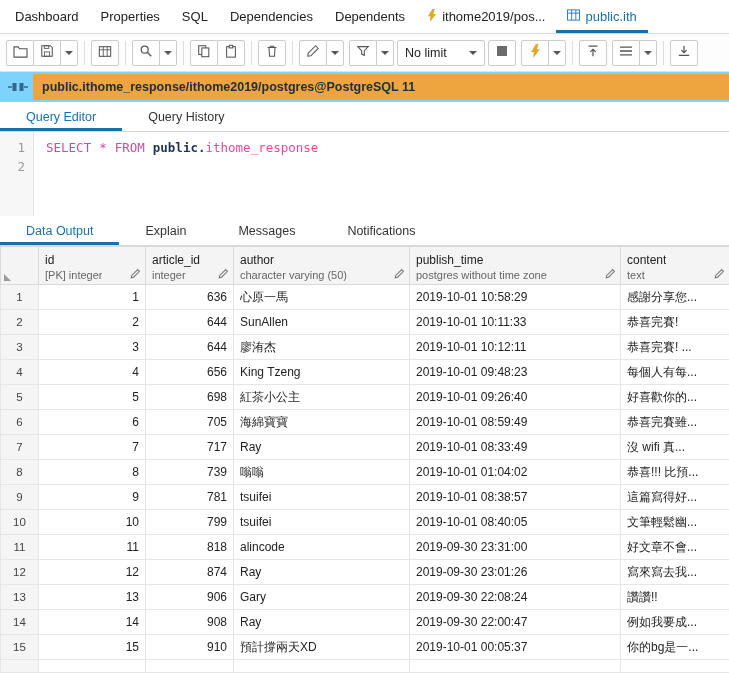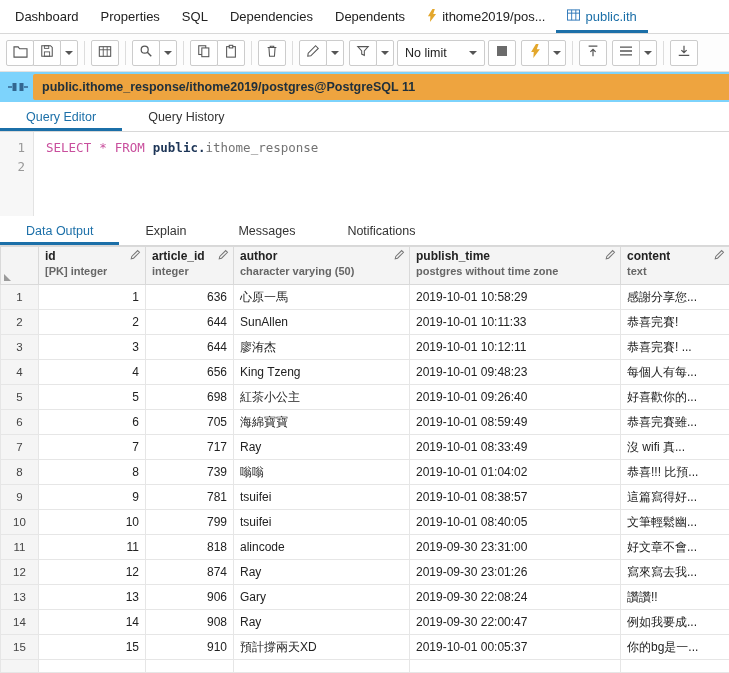--- a/index.html
+++ b/index.html
@@ -51,29 +51,29 @@
     font-family: "DejaVu Sans Mono", monospace; font-size: 12.5px; }
   .cm-gutter { width: 34px; background: #f7f7f7; border-right: 1px solid #e3e3e3;
     color: #999; text-align: right; padding: 6px 8px 0 0; flex: none; }
   .ln { height: 19px; line-height: 19px; }
   .cm-code { padding: 6px 0 0 12px; line-height: 19px; white-space: nowrap; }
   .mr { margin-right: 8px; }
   .tok-kw { color: #c94f9d; }
   .tok-op { color: #c94f9d; }
   .tok-schema { color: #1d3557; font-weight: bold; }
   .tok-plain { color: #1d3557; font-weight: bold; }
-  .tok-table { color: #737373; }
+  .tok-table { color: #ec4899; }
 
   
   .grid { height: 427px; overflow: hidden; background: #fff; }
   table { border-collapse: collapse; table-layout: fixed; width: 729px; font-size: 12px; }
   thead th { background: #f4f4f4; border: 1px solid #d9d9d9; height: 38px;
     padding: 0; position: relative; font-weight: normal; vertical-align: middle; }
-  .h-wrap { display: flex; align-items: flex-start; justify-content: space-between;
-    padding: 2px 4px 2px 6px; height: 100%; font-weight: bold; }
+  .h-wrap { display: flex; align-items: flex-end; justify-content: space-between;
+    padding: 2px 4px 2px 6px; height: 100%; }
   .h-txt { overflow: hidden; text-align: left; }
   .h-name { font-size: 12px; color: #222; line-height: 15px; white-space: nowrap; }
   .h-type { font-size: 11px; color: #666; line-height: 14px; white-space: nowrap; overflow: hidden; }
   .pencil { flex: none; margin-left: 2px; cursor: pointer; }
   .corner-tri { position: absolute; left: 3px; bottom: 3px; width: 0; height: 0;
     border-bottom: 7px solid #9a9a9a; border-right: 7px solid transparent; }
   tbody td { border: 1px solid #e6e6e6; height: 25px; padding: 0 6px;
     white-space: nowrap; overflow: hidden; color: #222; }
   td.rownum { background: #f5f5f5; color: #444; text-align: center; font-size: 11.5px; }
   td.num { text-align: right; }

